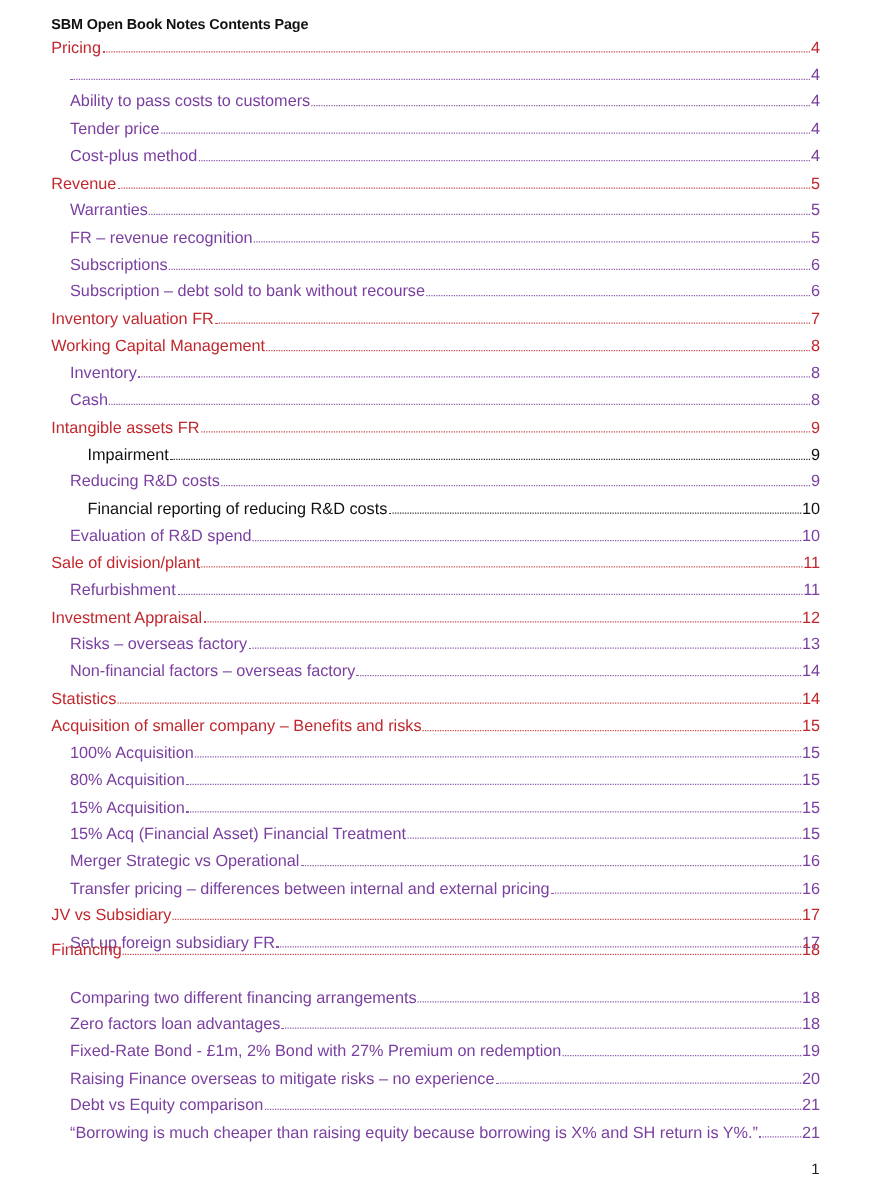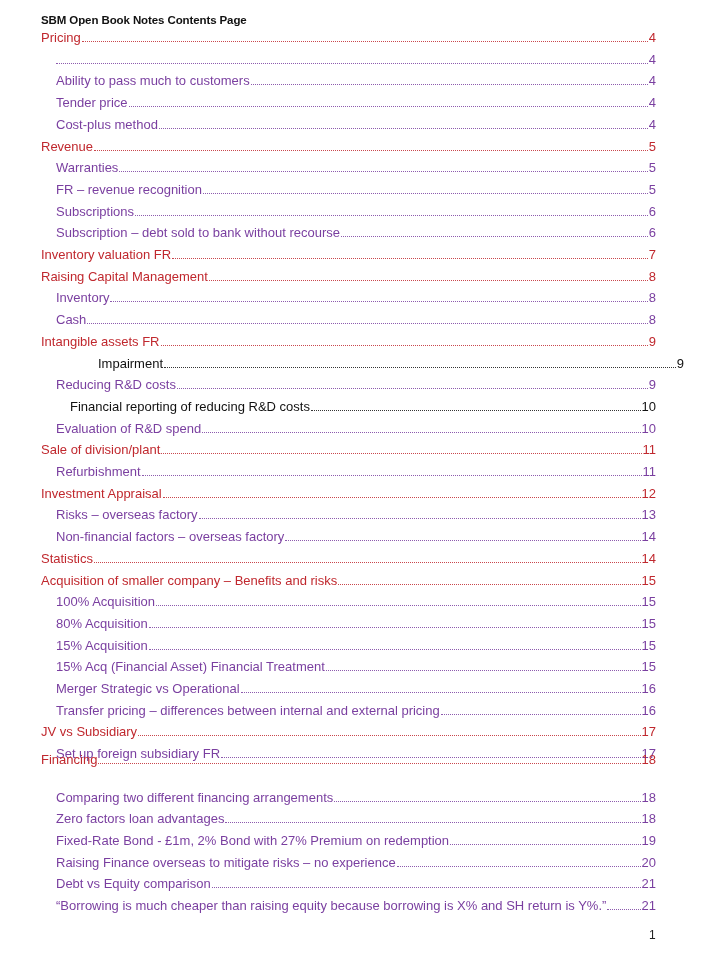--- a/index.html
+++ b/index.html
@@ -29,21 +29,21 @@
       <div class="row lvl1" style="top: 0px;">
         <span class="label">Pricing</span>
         <span class="leader"></span>
         <span class="pg">4</span>
       </div>
       <div class="row lvl2" style="top: 21.7px;">
         <span class="leader"></span>
         <span class="pg">4</span>
       </div>
       <div class="row lvl2" style="top: 43.4px;">
-        <span class="label">Ability to pass much to customers</span>
+        <span class="label">Ability to pass costs to customers</span>
         <span class="leader"></span>
         <span class="pg">4</span>
       </div>
       <div class="row lvl2" style="top: 65.1px;">
         <span class="label">Tender price</span>
         <span class="leader"></span>
         <span class="pg">4</span>
       </div>
       <div class="row lvl2" style="top: 86.8px;">
         <span class="label">Cost-plus method</span>
@@ -74,40 +74,40 @@
         <span class="label">Subscription – debt sold to bank without recourse</span>
         <span class="leader"></span>
         <span class="pg">6</span>
       </div>
       <div class="row lvl1" style="top: 217px;">
         <span class="label">Inventory valuation FR</span>
         <span class="leader"></span>
         <span class="pg">7</span>
       </div>
       <div class="row lvl1" style="top: 238.7px;">
-        <span class="label">Raising Capital Management</span>
+        <span class="label">Working Capital Management</span>
         <span class="leader"></span>
         <span class="pg">8</span>
       </div>
       <div class="row lvl2" style="top: 260.4px;">
         <span class="label">Inventory</span>
         <span class="leader"></span>
         <span class="pg">8</span>
       </div>
       <div class="row lvl2" style="top: 282.1px;">
         <span class="label">Cash</span>
         <span class="leader"></span>
         <span class="pg">8</span>
       </div>
       <div class="row lvl1" style="top: 303.8px;">
         <span class="label">Intangible assets FR</span>
         <span class="leader"></span>
         <span class="pg">9</span>
       </div>
-      <div class="row lvl3" style="top: 325.5px; margin-left: 28px;">
+      <div class="row lvl3" style="top: 325.5px;">
         <span class="label">Impairment</span>
         <span class="leader"></span>
         <span class="pg">9</span>
       </div>
       <div class="row lvl2" style="top: 347.2px;">
         <span class="label">Reducing R&amp;D costs</span>
         <span class="leader"></span>
         <span class="pg">9</span>
       </div>
       <div class="row lvl3" style="top: 368.9px;">

